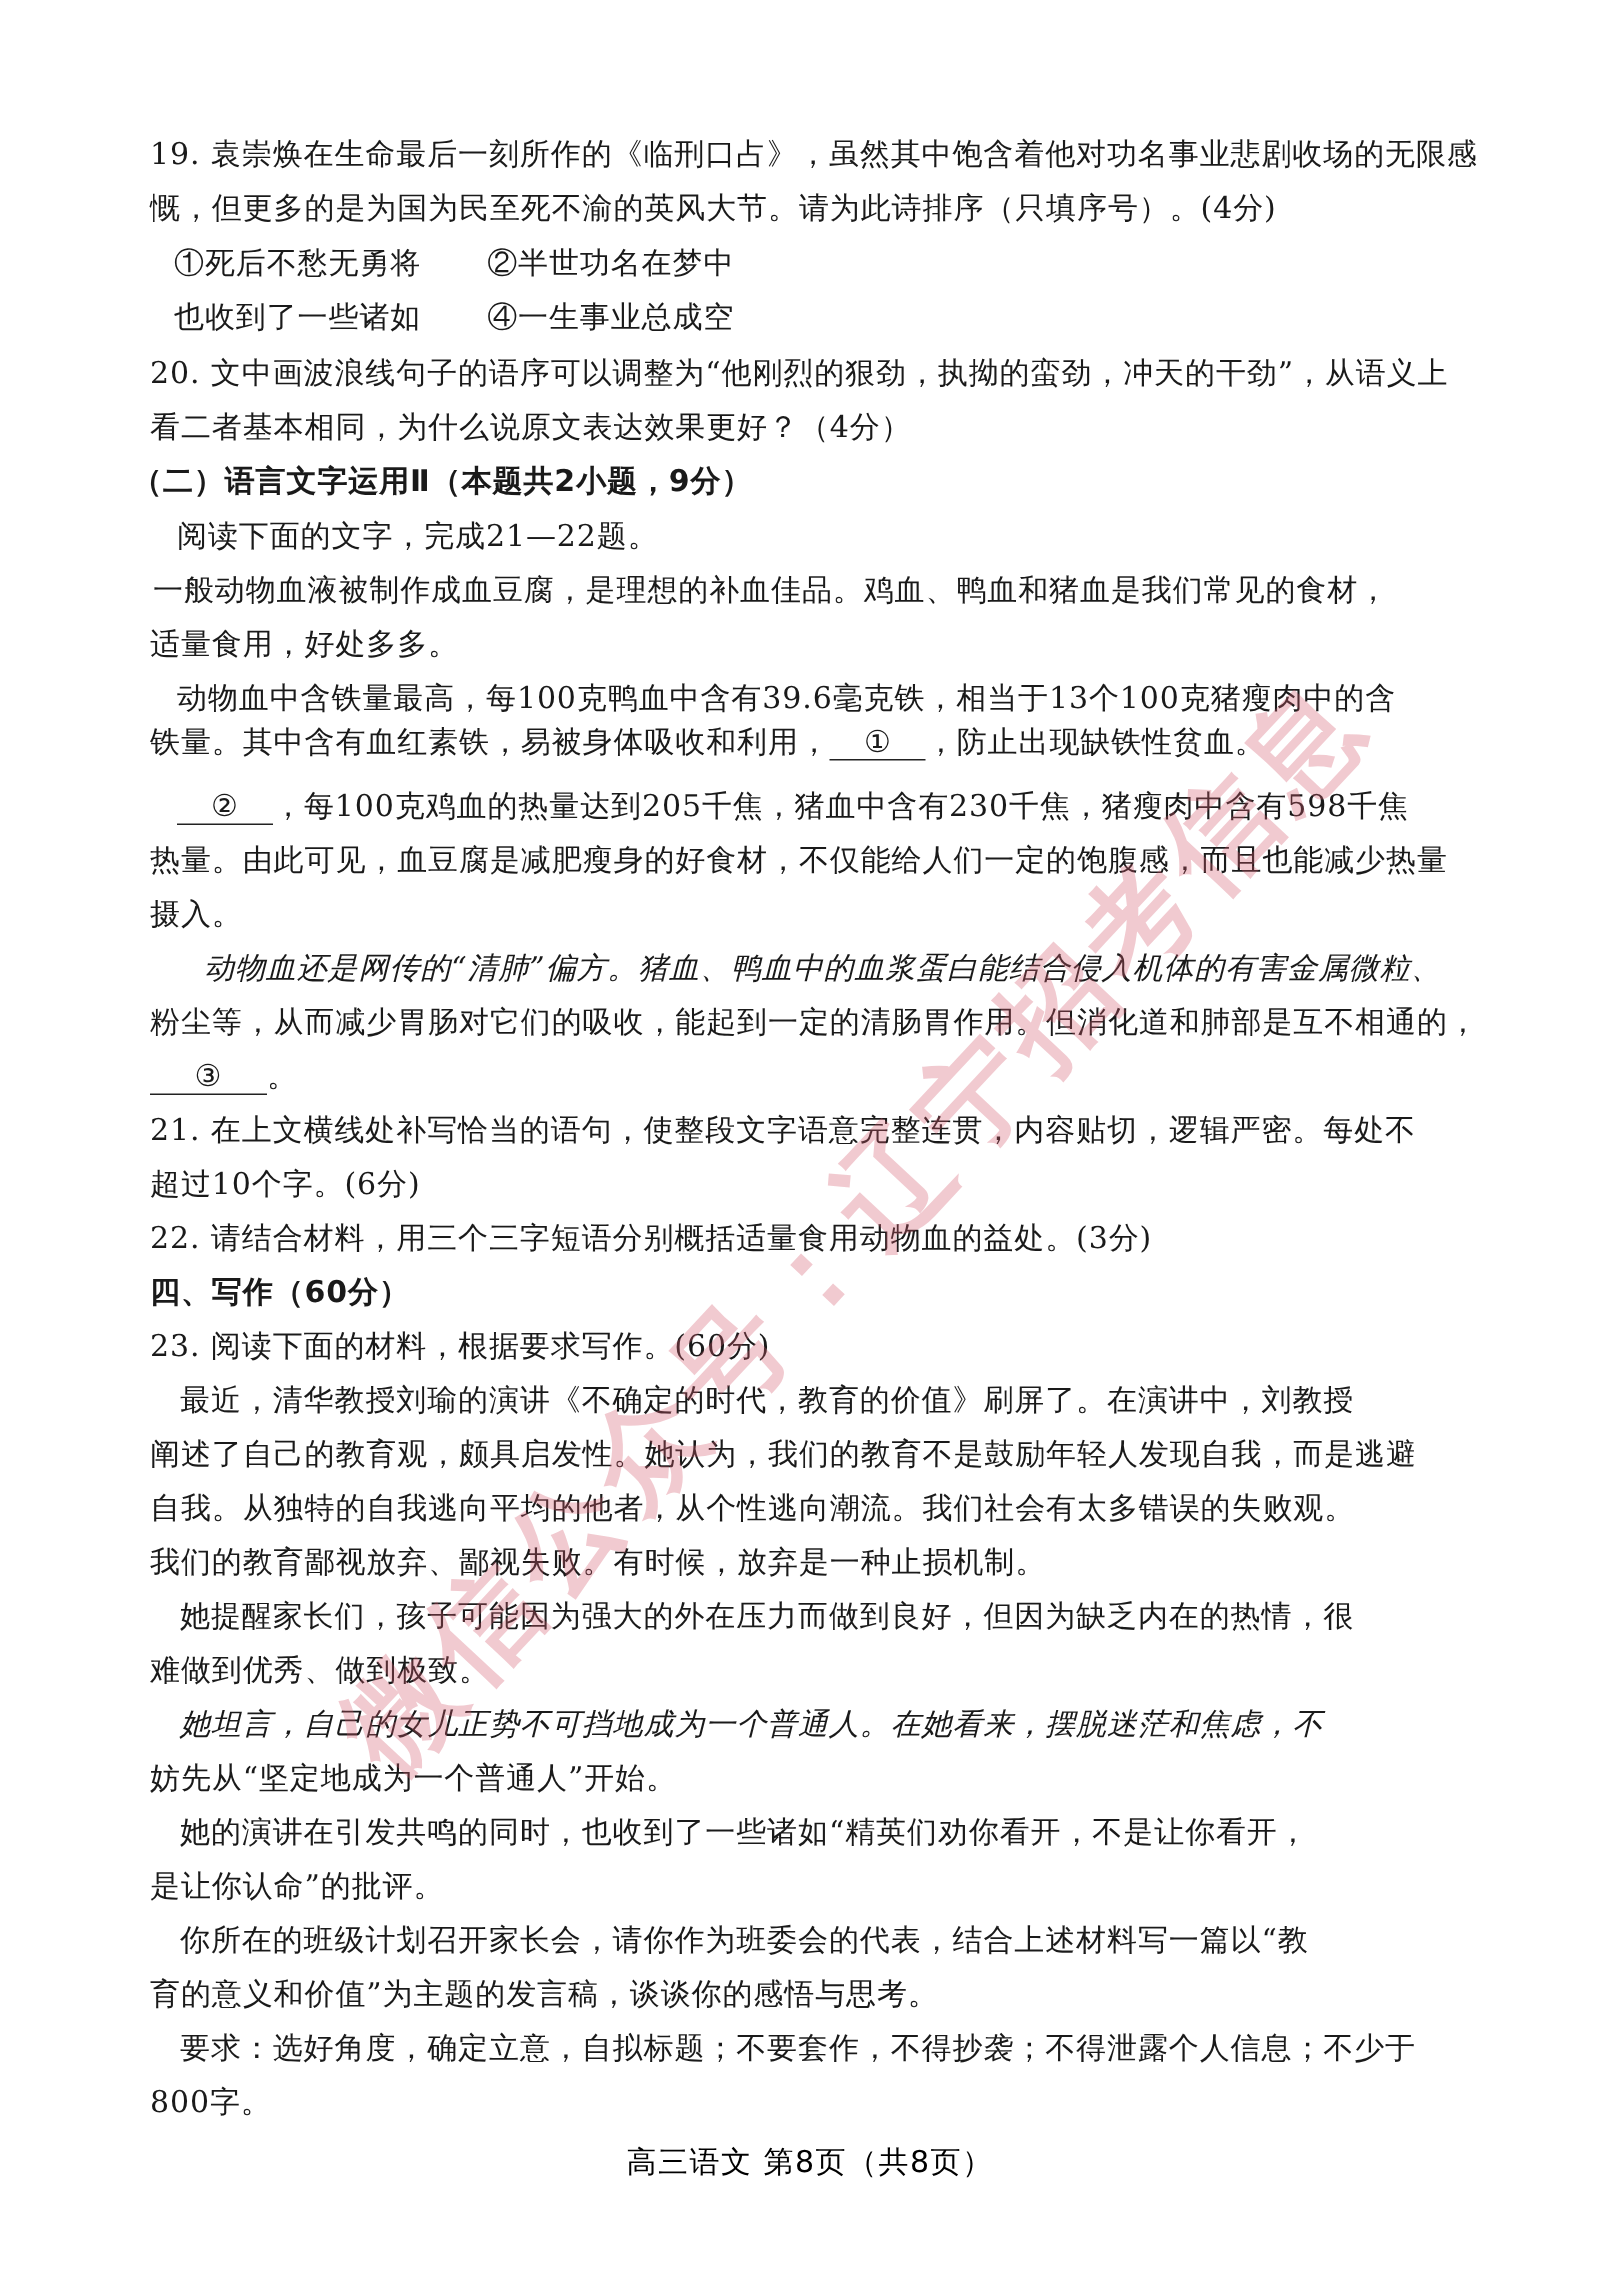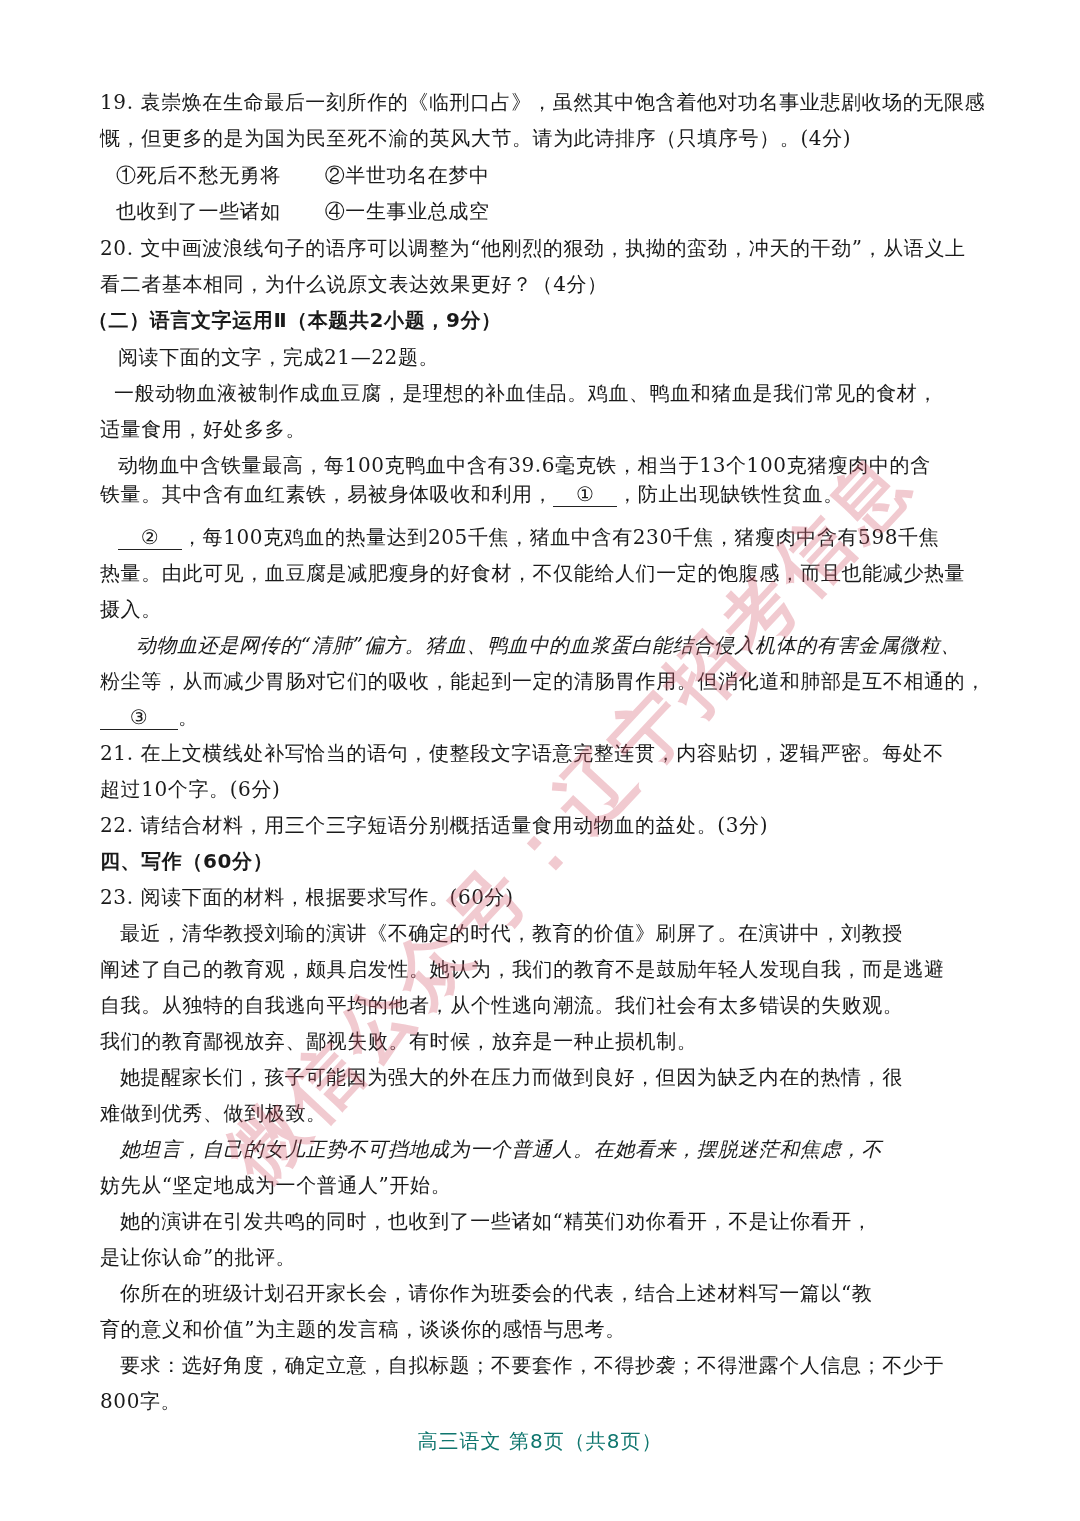--- a/index.html
+++ b/index.html
@@ -4,21 +4,21 @@
 <style>
   html, body { margin:0; padding:0; }
   body {
     width:1080px; height:1521px; background:#ffffff; position:relative; overflow:hidden;
     font-family: "DejaVu Serif", "Liberation Serif", serif; color:#1a1a1a;
   }
   .page { position:absolute; left:100px; top:58px; width:925px; }
   .line { position:absolute; left:0; white-space:nowrap; font-size:20px; line-height:30px; letter-spacing:0.6px;margin-top:29px; }
   .bold { font-weight:bold; font-family:"DejaVu Sans","Liberation Sans",sans-serif; }
   .blank { display:inline-block; border-bottom:1.5px solid #222; text-align:center; line-height:24px; }
-  .footer { position:absolute; top:1428px; left:0; width:1080px; text-align:center; font-size:20px; font-family:"DejaVu Sans","Liberation Sans",sans-serif; color:#0f766e; letter-spacing:1px; }
+  .footer { position:absolute; top:1428px; left:0; width:1080px; text-align:center; font-size:20px; font-family:"DejaVu Sans","Liberation Sans",sans-serif; color:#000000; letter-spacing:1px; }
   .watermark {
     position:absolute; left:100px; top:790px; width:900px; text-align:center;
     transform: rotate(-47deg); transform-origin:center center;
     font-family:"DejaVu Sans","Liberation Sans",sans-serif; font-size:74px; font-weight:bold;
     color:rgba(210,90,110,0.32); letter-spacing:6px; pointer-events:none; white-space:nowrap;
   }
 </style>
 </head>
 <body>
 
@@ -35,21 +35,21 @@
     <span>也收到了一些诸如</span>
     <span style="display:inline-block;width:30px;"></span>
     <span>④一生事业总成空</span>
   </div>
 
   <div class="line" style="top:146px;">20. 文中画波浪线句子的语序可以调整为“他刚烈的狠劲，执拗的蛮劲，冲天的干劲”，从语义上</div>
   <div class="line" style="top:182px;">看二者基本相同，为什么说原文表达效果更好？（4分）</div>
 
   <div class="line bold" style="top:218px; left:-12px;">（二）语言文字运用Ⅱ（本题共2小题，9分）</div>
   <div class="line" style="top:255px; left:18px;">阅读下面的文字，完成21—22题。</div>
-  <div class="line" style="top:291px; left:14px;text-align:center;">一般动物血液被制作成血豆腐，是理想的补血佳品。鸡血、鸭血和猪血是我们常见的食材，</div>
+  <div class="line" style="top:291px; left:2px;text-align:center;">一般动物血液被制作成血豆腐，是理想的补血佳品。鸡血、鸭血和猪血是我们常见的食材，</div>
   <div class="line" style="top:327px;">适量食用，好处多多。</div>
   <div class="line" style="top:363px; left:18px;">动物血中含铁量最高，每100克鸭血中含有39.6毫克铁，相当于13个100克猪瘦肉中的含</div>
   <div class="line" style="top:392px;">
     <span>铁量。其中含有血红素铁，易被身体吸收和利用，</span><span class="blank" style="width:64px;">①</span><span>，防止出现缺铁性贫血。</span>
   </div>
   <div class="line" style="top:435px; left:18px;">
     <span class="blank" style="width:64px;">②</span><span>，每100克鸡血的热量达到205千焦，猪血中含有230千焦，猪瘦肉中含有598千焦</span>
   </div>
   <div class="line" style="top:471px;">热量。由此可见，血豆腐是减肥瘦身的好食材，不仅能给人们一定的饱腹感，而且也能减少热量</div>
   <div class="line" style="top:507px;">摄入。</div>

